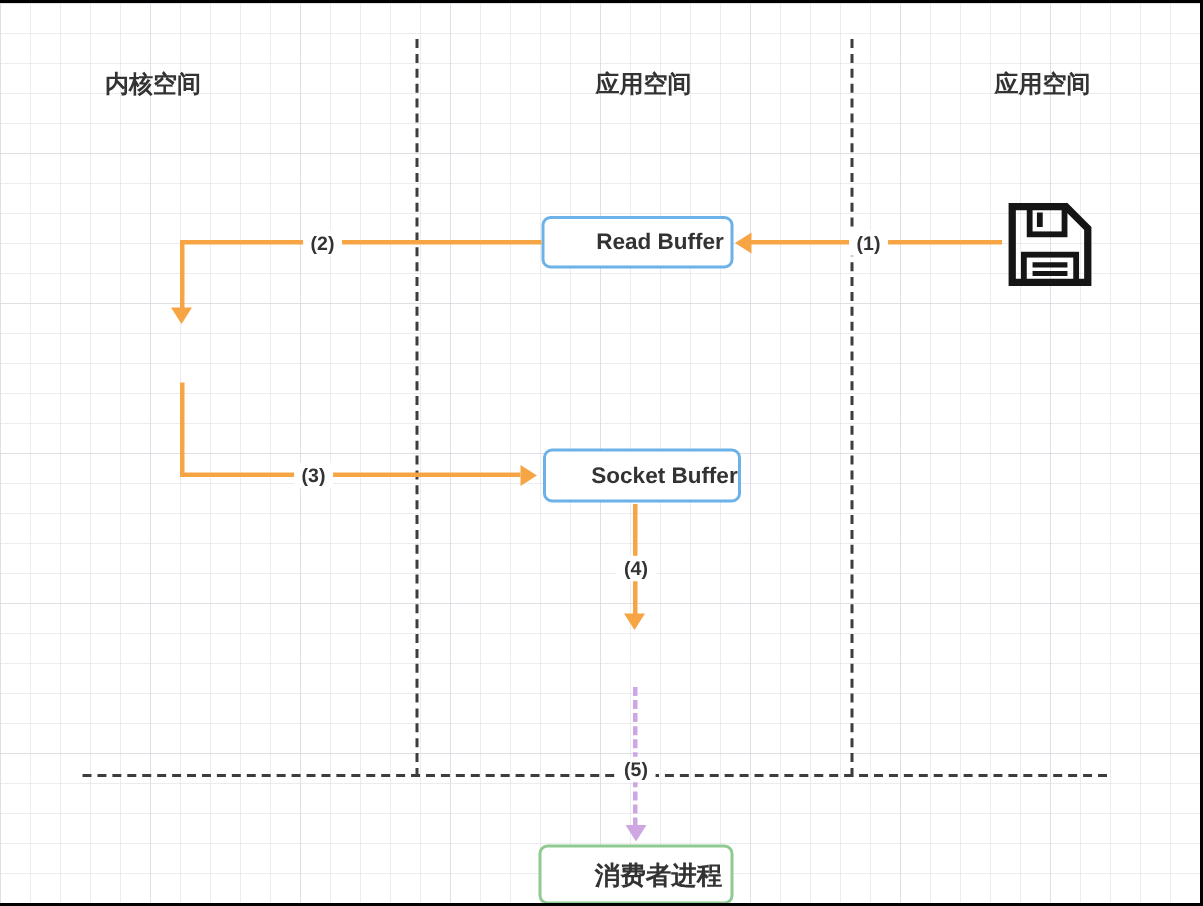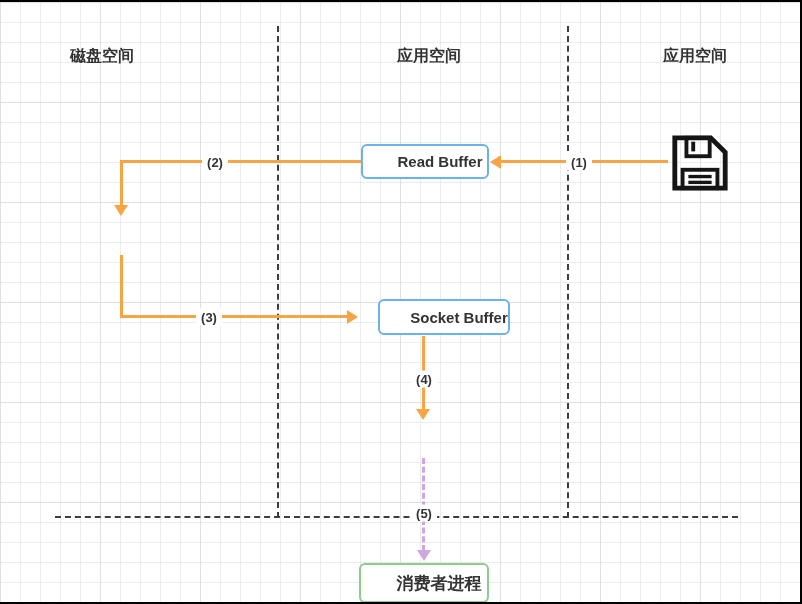--- a/index.html
+++ b/index.html
@@ -58,41 +58,41 @@
     font-weight: bold; font-size: 13px; color: #333;
     white-space: nowrap;
   }
   .disk-icon { position: absolute; }
 </style>
 </head>
 <body>
 
 <div class="canvas">
 
-  <div class="col-header" style="left:102px; top:44px;">磁盘空间</div>
+  <div class="col-header" style="left:102px; top:44px;">内核空间</div>
   <div class="col-header" style="left:429px; top:44px;">应用空间</div>
   <div class="col-header" style="left:695px; top:44px;">应用空间</div>
 
   <div class="vline" style="left:277px; top:24px; height:492px;"></div>
   <div class="vline" style="left:567px; top:24px; height:492px;"></div>
   <div class="hline" style="left:55px; top:514px; width:683px;"></div>
 
   <div class="disk-icon" style="left:669px; top:130px; width:62px; height:62px;">
     <svg width="62" height="62" viewBox="0 0 64 64">
       <path d="M6 6 H43 L58 21 V58 H6 Z" fill="none" stroke="#151515" stroke-width="5" stroke-linejoin="miter"></path>
       <rect x="18" y="6" width="24" height="19" fill="none" stroke="#151515" stroke-width="4"></rect>
       <line x1="25" y1="10" x2="25" y2="20" stroke="#151515" stroke-width="4"></line>
       <rect x="14" y="39" width="36" height="19" fill="none" stroke="#151515" stroke-width="4"></rect>
       <line x1="20" y1="46" x2="44" y2="46" stroke="#151515" stroke-width="3.5"></line>
       <line x1="20" y1="52" x2="44" y2="52" stroke="#151515" stroke-width="3.5"></line>
     </svg>
   </div>
 
   <div class="node blue" style="left:361px; top:142px; width:128px; height:35px;">Read Buffer</div>
-  <div class="node blue" style="left:378px; top:297px; width:132px; height:36px;">Socket Buffer</div>
+  <div class="node blue" style="left:362px; top:297px; width:132px; height:36px;">Socket Buffer</div>
   <div class="node green cn" style="left:359px; top:561px; width:130px; height:40px;">消费者进程</div>
 
   <div class="oline" style="left:500px; top:158px; width:168px; height:3px;"></div>
   <div class="head head-left" style="left:490px; top:153px;"></div>
   <div class="step-label" style="left:579px; top:160px;">(1)</div>
 
   <div class="oline" style="left:122px; top:158px; width:239px; height:3px;"></div>
   <div class="oline" style="left:120px; top:158px; width:3px; height:46px;"></div>
   <div class="head head-down" style="left:114px; top:203px;"></div>
   <div class="step-label" style="left:215px; top:160px;">(2)</div>

